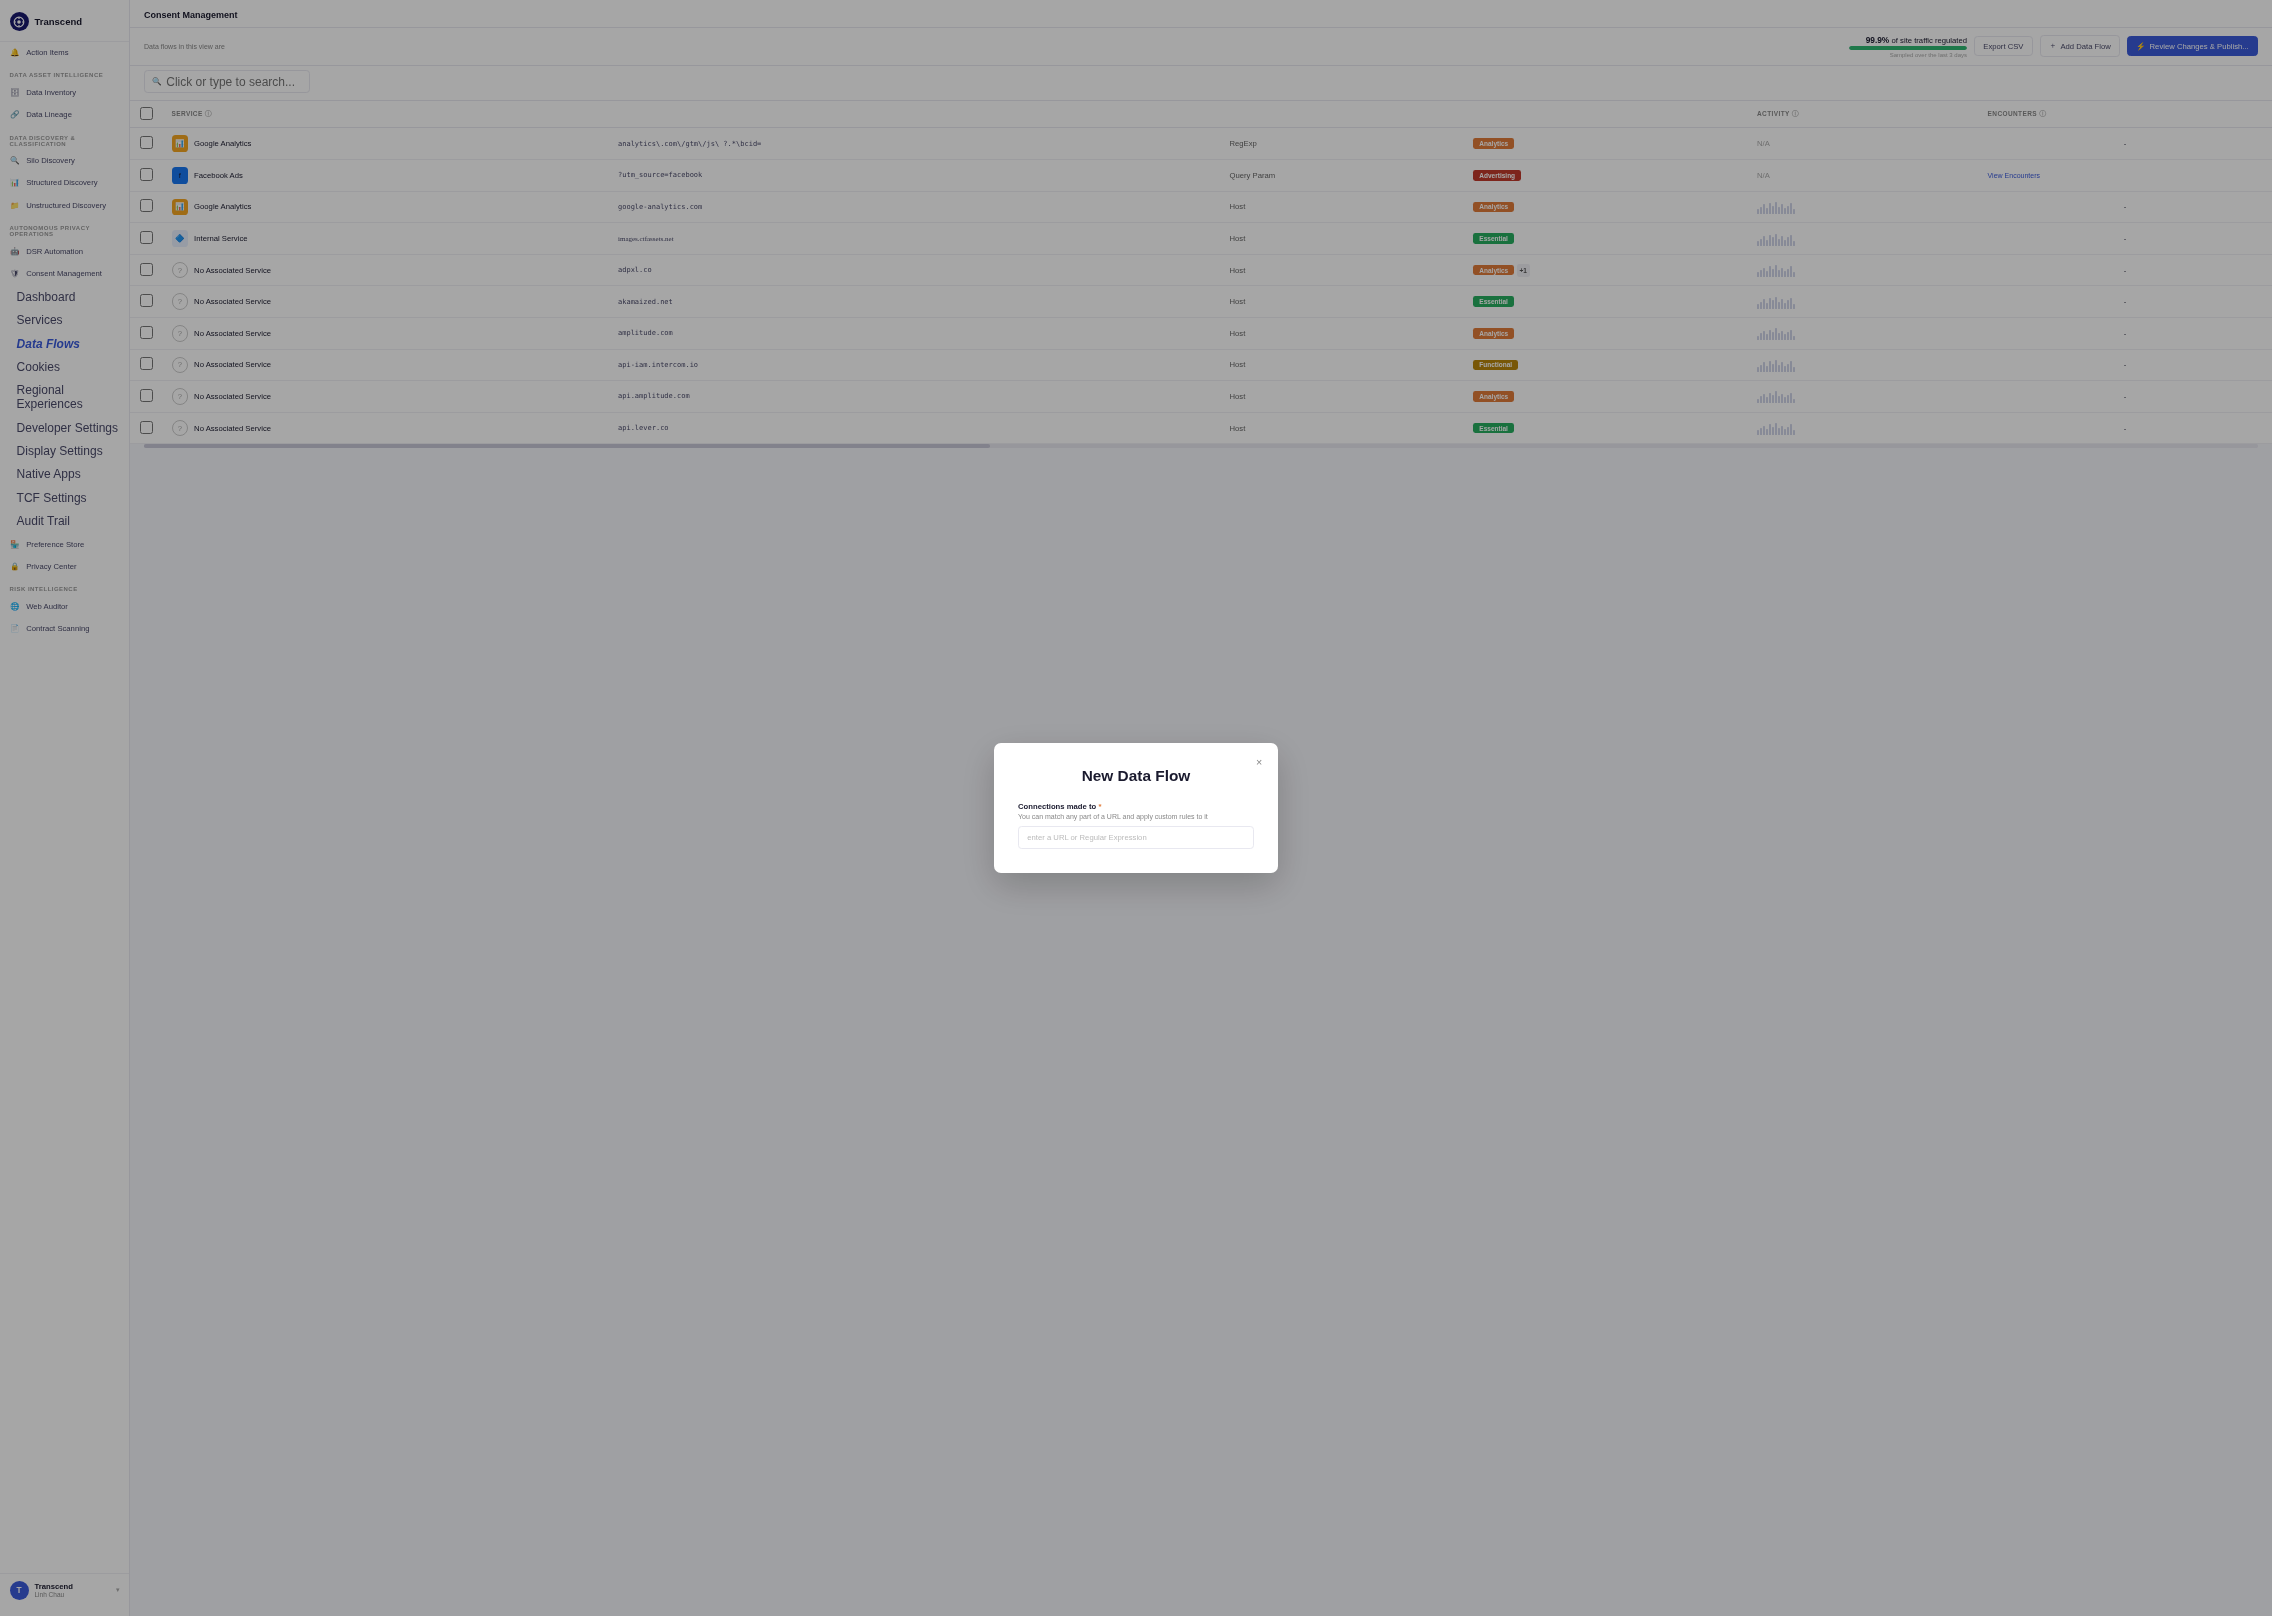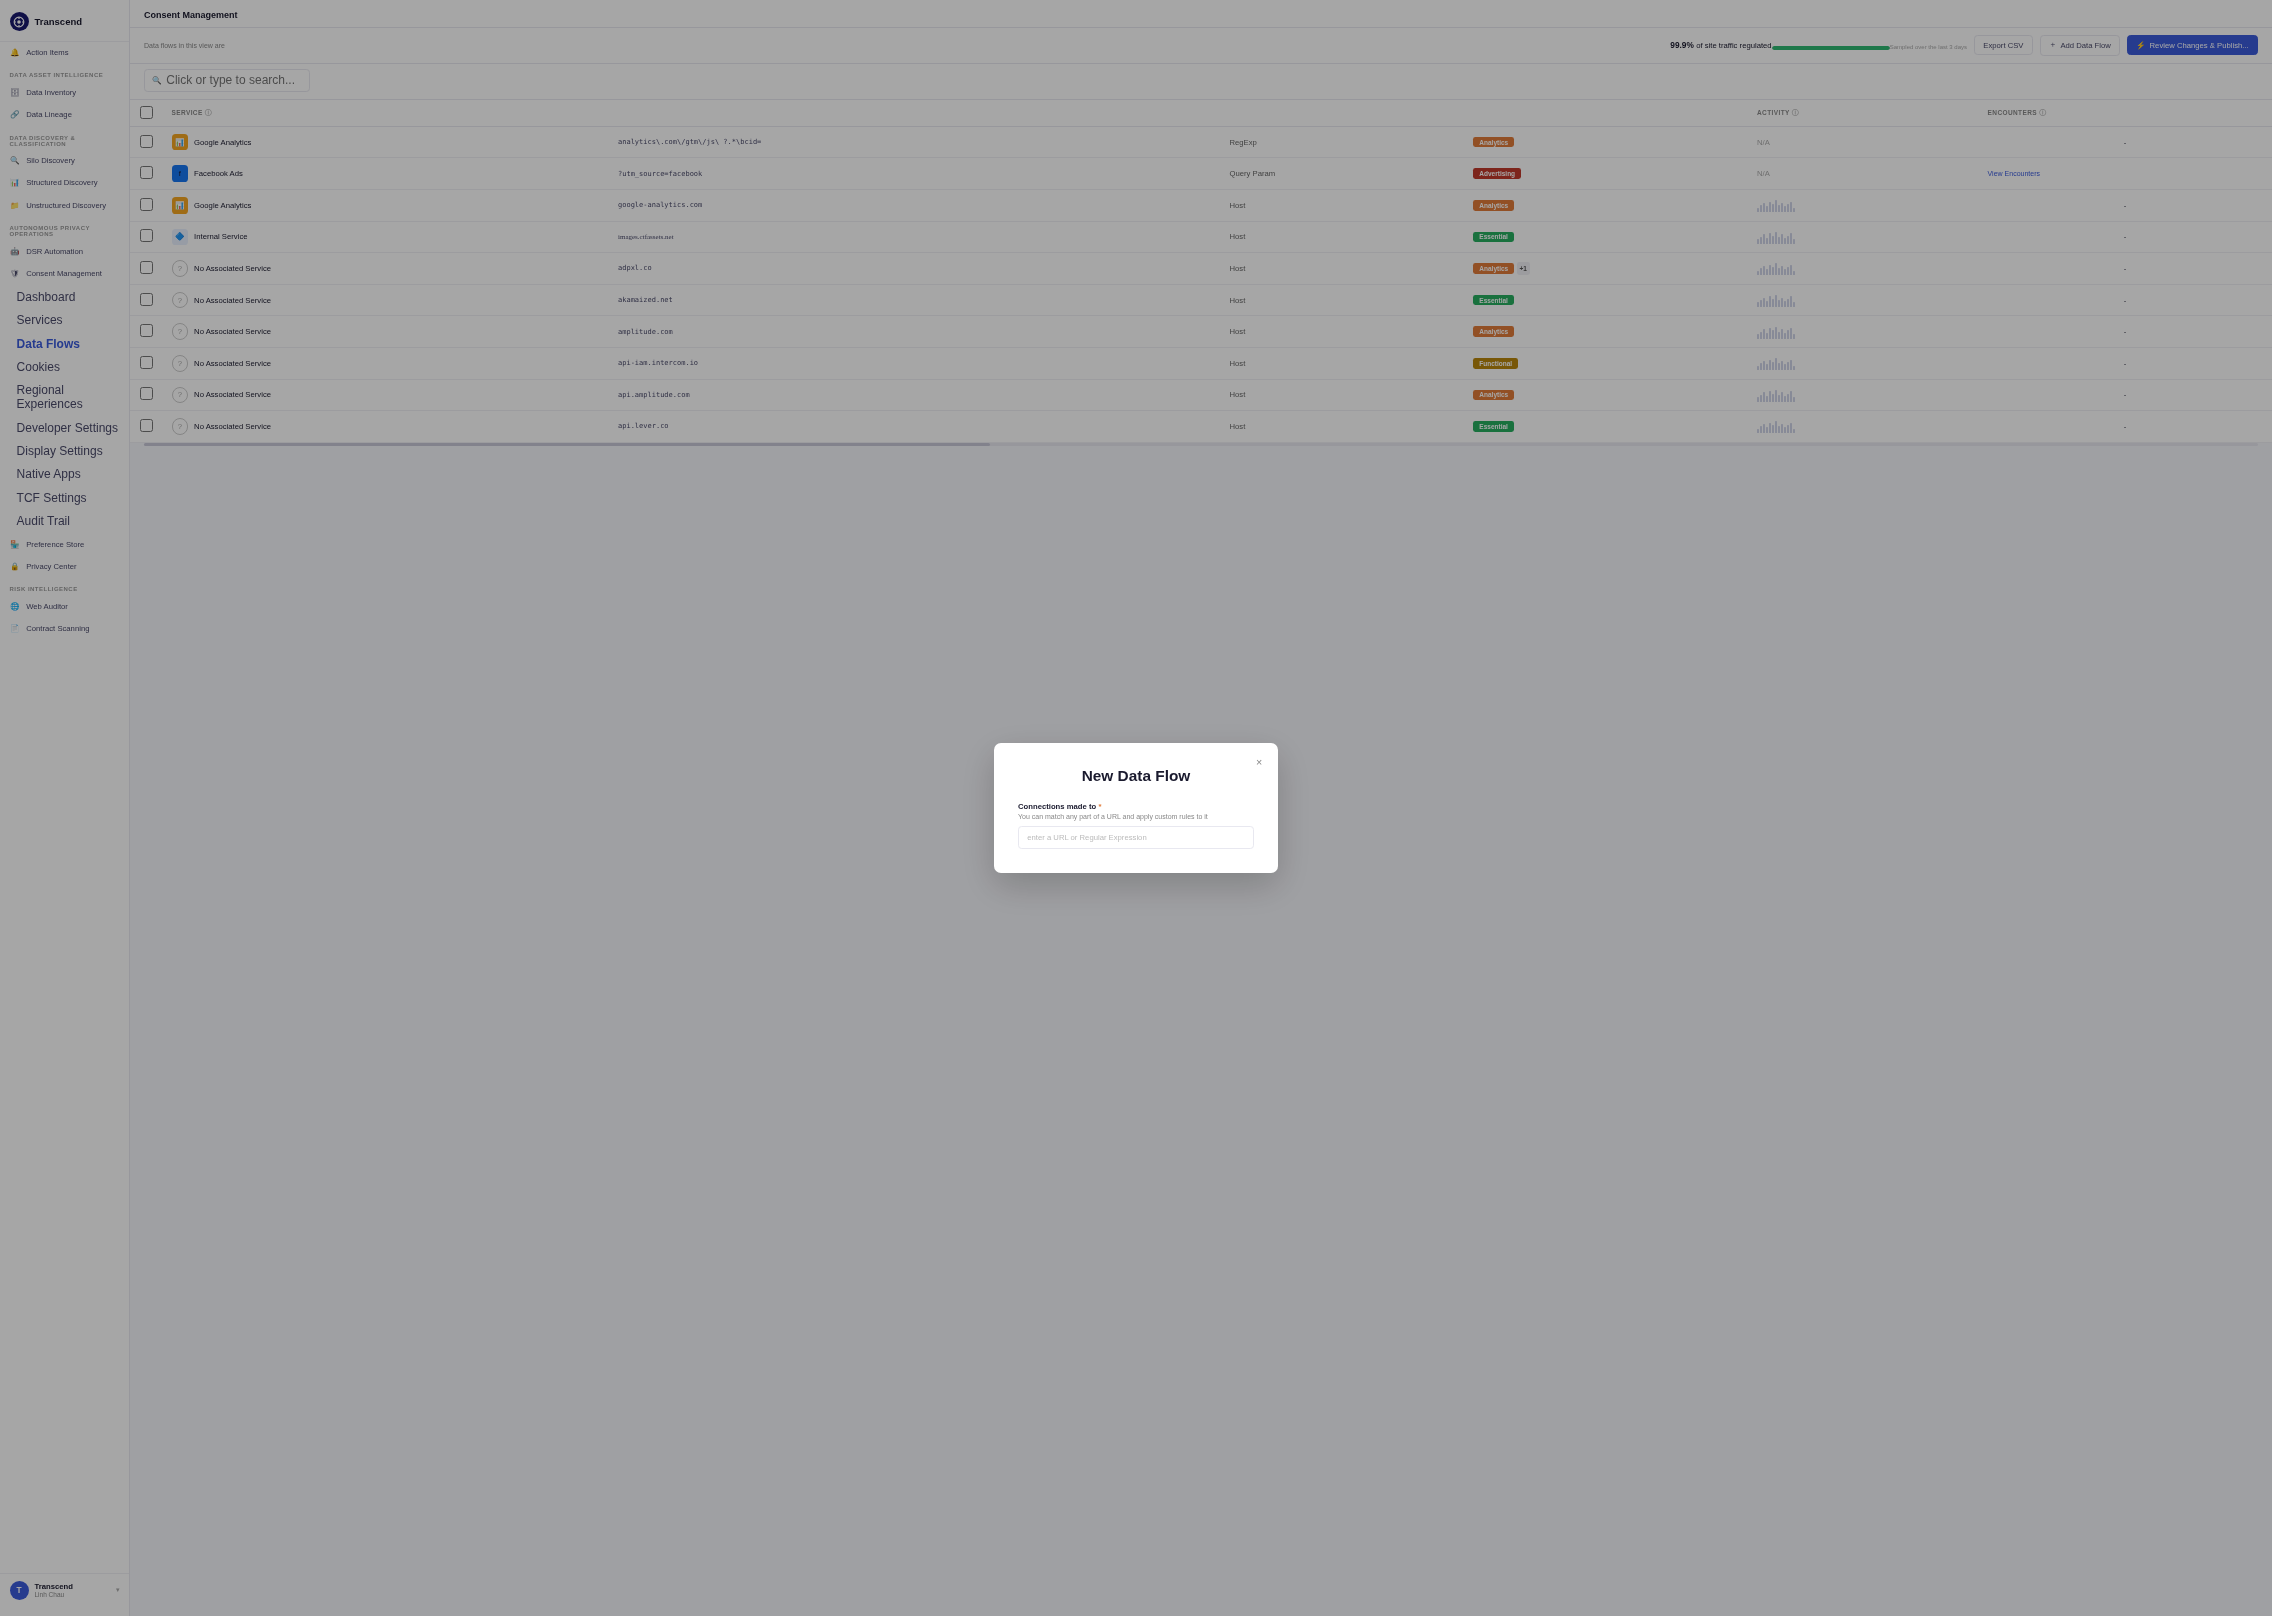--- a/index.html
+++ b/index.html
@@ -10,41 +10,41 @@
     .sidebar-logo { display: flex; align-items: center; gap: 6px; padding: 12px 9.5px 9.5px; border-bottom: 0.6px solid #f0f0f5; }
     .sidebar-logo-icon { width: 19px; height: 19px; background: #1a1a6e; border-radius: 50%; display: flex; align-items: center; justify-content: center; color: #fff; font-size: 8.3px; font-weight: bold; flex-shrink: 0; }
     .sidebar-logo-text { font-weight: 700; font-size: 9.5px; color: #1a1a2e; }
 
     .sidebar-nav-item { display: flex; align-items: center; gap: 6px; padding: 6px 9.5px; cursor: pointer; color: #4a4a6a; font-size: 7.7px; font-weight: 500; transition: background 0.15s; }
     .sidebar-nav-item .nav-icon { width: 10.7px; height: 10.7px; flex-shrink: 0; display: flex; align-items: center; justify-content: center; }
 
     .sidebar-section-label { padding: 8.3px 9.5px 2.4px; font-size: 6px; font-weight: 700; color: #999; letter-spacing: 0.08em; text-transform: uppercase; }
 
     .sidebar-sub-item { display: flex; align-items: center; padding: 4.7px 9.5px 4.7px 16.6px; cursor: pointer; color: #4a4a6a; font-size: 12px; font-weight: 400; transition: background 0.15s; }
-    .sidebar-sub-item.active { color: #3b5bdb; font-weight: 600; }
+    .sidebar-sub-item.active { color: #3b5bdb; font-weight: 600; font-style: italic; }
 
     .sidebar-footer { margin-top: auto; padding: 7px 9.5px; border-top: 0.6px solid #f0f0f5; display: flex; align-items: center; gap: 6px; cursor: pointer; }
     .sidebar-avatar { width: 19px; height: 19px; border-radius: 50%; background: #3b5bdb; color: #fff; display: flex; align-items: center; justify-content: center; font-size: 8.3px; font-weight: 700; flex-shrink: 0; }
     .sidebar-user-info { flex: 1; }
     .sidebar-user-name { font-size: 7.7px; font-weight: 600; color: #1a1a2e; }
     .sidebar-user-email { font-size: 6.5px; color: #888; }
 
     
     .main { flex: 1; display: flex; flex-direction: column; overflow: hidden; }
     .main-header { background: #fff; border-bottom: 0.6px solid #e8e8f0; padding: 9.5px 14px 0; }
     .main-header-title { font-size: 9px; font-weight: 600; color: #1a1a2e; margin-bottom: 7px; }
     .main-header-tabs { display: flex; gap: 0; }
     .tab { padding: 4.7px 9.5px; font-size: 7.7px; font-weight: 500; color: #888; cursor: pointer; border-bottom: 1.2px solid transparent; margin-bottom: -0.6px; }
     .tab.active { color: #3b5bdb; border-bottom: 1.2px solid #3b5bdb; font-weight: 600; }
 
     .main-toolbar { background: #fff; padding: 7px 14px; border-bottom: 0.6px solid #e8e8f0; display: flex; align-items: center; justify-content: space-between; gap: 7px; }
     .toolbar-desc { font-size: 7px; color: #888; flex: 1; }
     .toolbar-right { display: flex; align-items: center; gap: 7px; }
 
-    .traffic-badge { display: flex; align-items: flex-end; }
+    .traffic-badge { display: flex; flex-direction: column; align-items: flex-end; }
     .traffic-bar-wrap { width: 118px; height: 4.7px; background: #e8e8f0; border-radius: 2.4px; overflow: hidden; margin-top: 1.2px; }
     .traffic-bar { height: 100%; background: #2eb872; border-radius: 2.4px; }
     .traffic-label { font-size: 6px; color: #aaa; margin-top: 1.2px; }
 
     .btn { display: inline-flex; align-items: center; gap: 3.6px; padding: 4.7px 8.3px; border-radius: 3.6px; font-size: 7.7px; font-weight: 500; cursor: pointer; border: 0.6px solid #e8e8f0; background: #fff; color: #4a4a6a; transition: all 0.15s; }
     .btn-primary { background: #3b5bdb; color: #fff; border-color: #3b5bdb; }
     .btn-outline { border: 0.6px solid #e8e8f0; }
 
     .search-bar { display: flex; align-items: center; gap: 4.7px; border: 0.6px solid #e8e8f0; border-radius: 3.6px; padding: 3.6px 7px; background: #fff; color: #bbb; font-size: 7.7px; width: 166px; }
 

